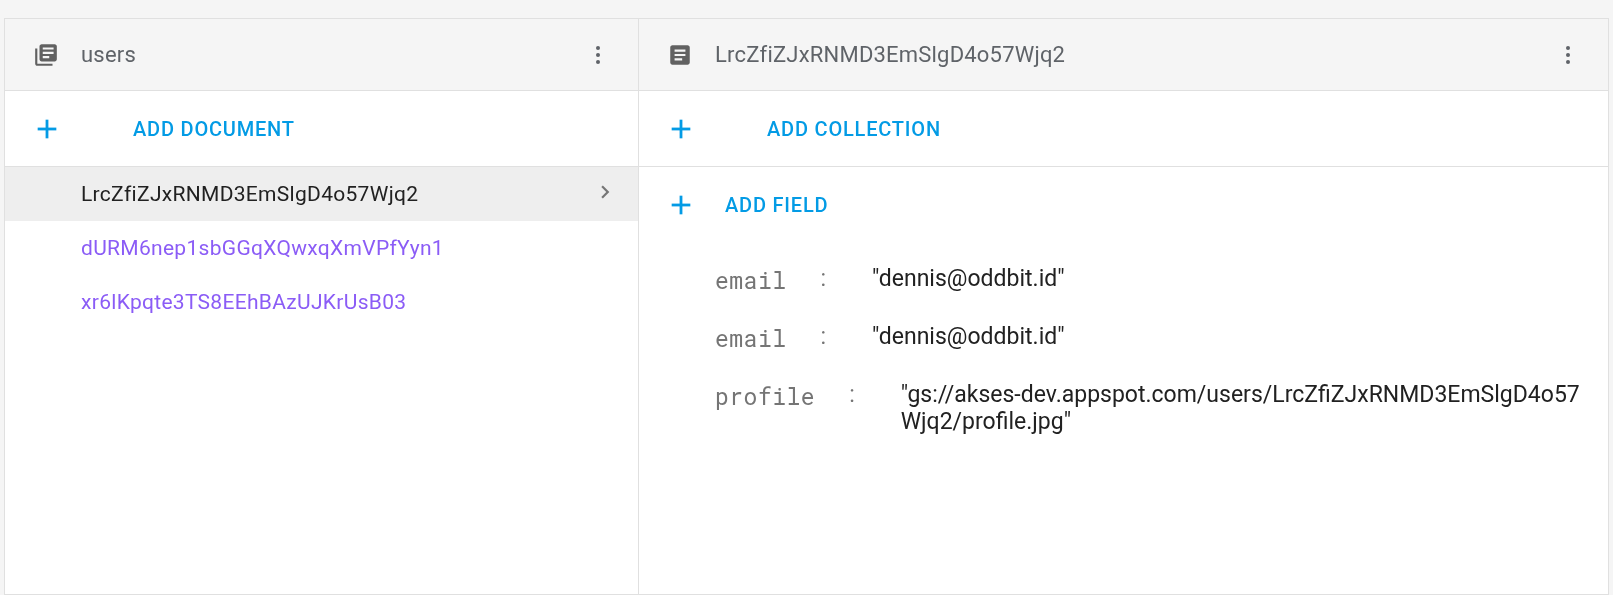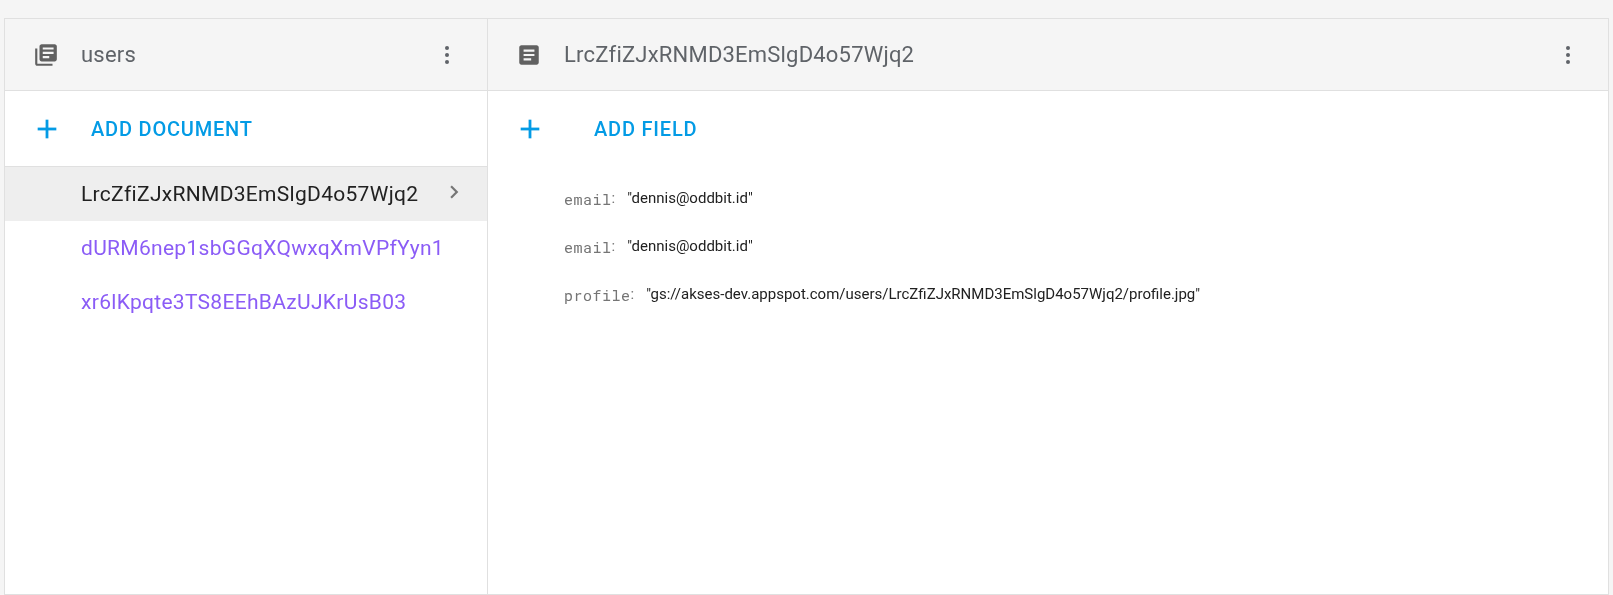--- a/index.html
+++ b/index.html
@@ -24,21 +24,21 @@
     }
 
     .panel {
       background: #fff;
       border: 1px solid #e0e0e0;
       display: flex;
       flex-direction: column;
     }
 
     .panel-left {
-      width: 484px;
+      width: 635px;
       margin-left: 4px;
     }
 
     .panel-right {
       flex: 1;
       margin-right: 4px;
       border-left: none;
     }
 
     .panel-header {
@@ -76,29 +76,29 @@
       border-radius: 50%;
     }
 
     .add-row {
       height: 76px;
       border-bottom: 1px solid #e0e0e0;
       display: flex;
       align-items: center;
       padding-left: 28px;
       cursor: pointer;
+      gap: 42px;
     }
 
     .add-row-short {
       height: 76px;
       display: flex;
       align-items: center;
       padding-left: 28px;
       cursor: pointer;
-      gap: 20px;
     }
 
     .plus-icon {
       color: #039be5;
       margin-right: 30px;
       display: flex;
       align-items: center;
       justify-content: center;
     }
 
@@ -139,21 +139,22 @@
     }
 
     .fields-container {
       padding: 8px 0 0 0;
     }
 
     .field-row {
       display: flex;
       align-items: flex-start;
       padding: 14px 20px 14px 76px;
-      font-size: 15px;
+      font-size: 23px;
+      gap: 34px;
     }
 
     .field-key {
       color: #757575;
       font-family: "Roboto Mono", monospace;
       letter-spacing: 0.5px;
     }
 
     .field-colon {
       color: #757575;
@@ -228,20 +229,29 @@
       <span class="header-title">LrcZfiZJxRNMD3EmSlgD4o57Wjq2</span>
       <div class="kebab">
         <svg viewBox="0 0 24 24" width="24" height="24" fill="currentColor">
           <circle cx="12" cy="5" r="2"></circle>
             <circle cx="12" cy="12" r="2"></circle>
             <circle cx="12" cy="19" r="2"></circle>
         </svg>
       </div>
     </div>
 
+    <div class="add-row">
+      <span class="plus-icon">
+        <svg viewBox="0 0 24 24" width="28" height="28" fill="none" stroke="currentColor" stroke-width="2.4">
+          <line x1="12" y1="4" x2="12" y2="20"></line>
+            <line x1="4" y1="12" x2="20" y2="12"></line>
+        </svg>
+      </span>
+      <span class="add-label">ADD COLLECTION</span>
+    </div>
 
     <div class="add-row-short">
       <span class="plus-icon">
         <svg viewBox="0 0 24 24" width="28" height="28" fill="none" stroke="currentColor" stroke-width="2.4">
           <line x1="12" y1="4" x2="12" y2="20"></line>
             <line x1="4" y1="12" x2="20" y2="12"></line>
         </svg>
       </span>
       <span class="add-label">ADD FIELD</span>
     </div>

